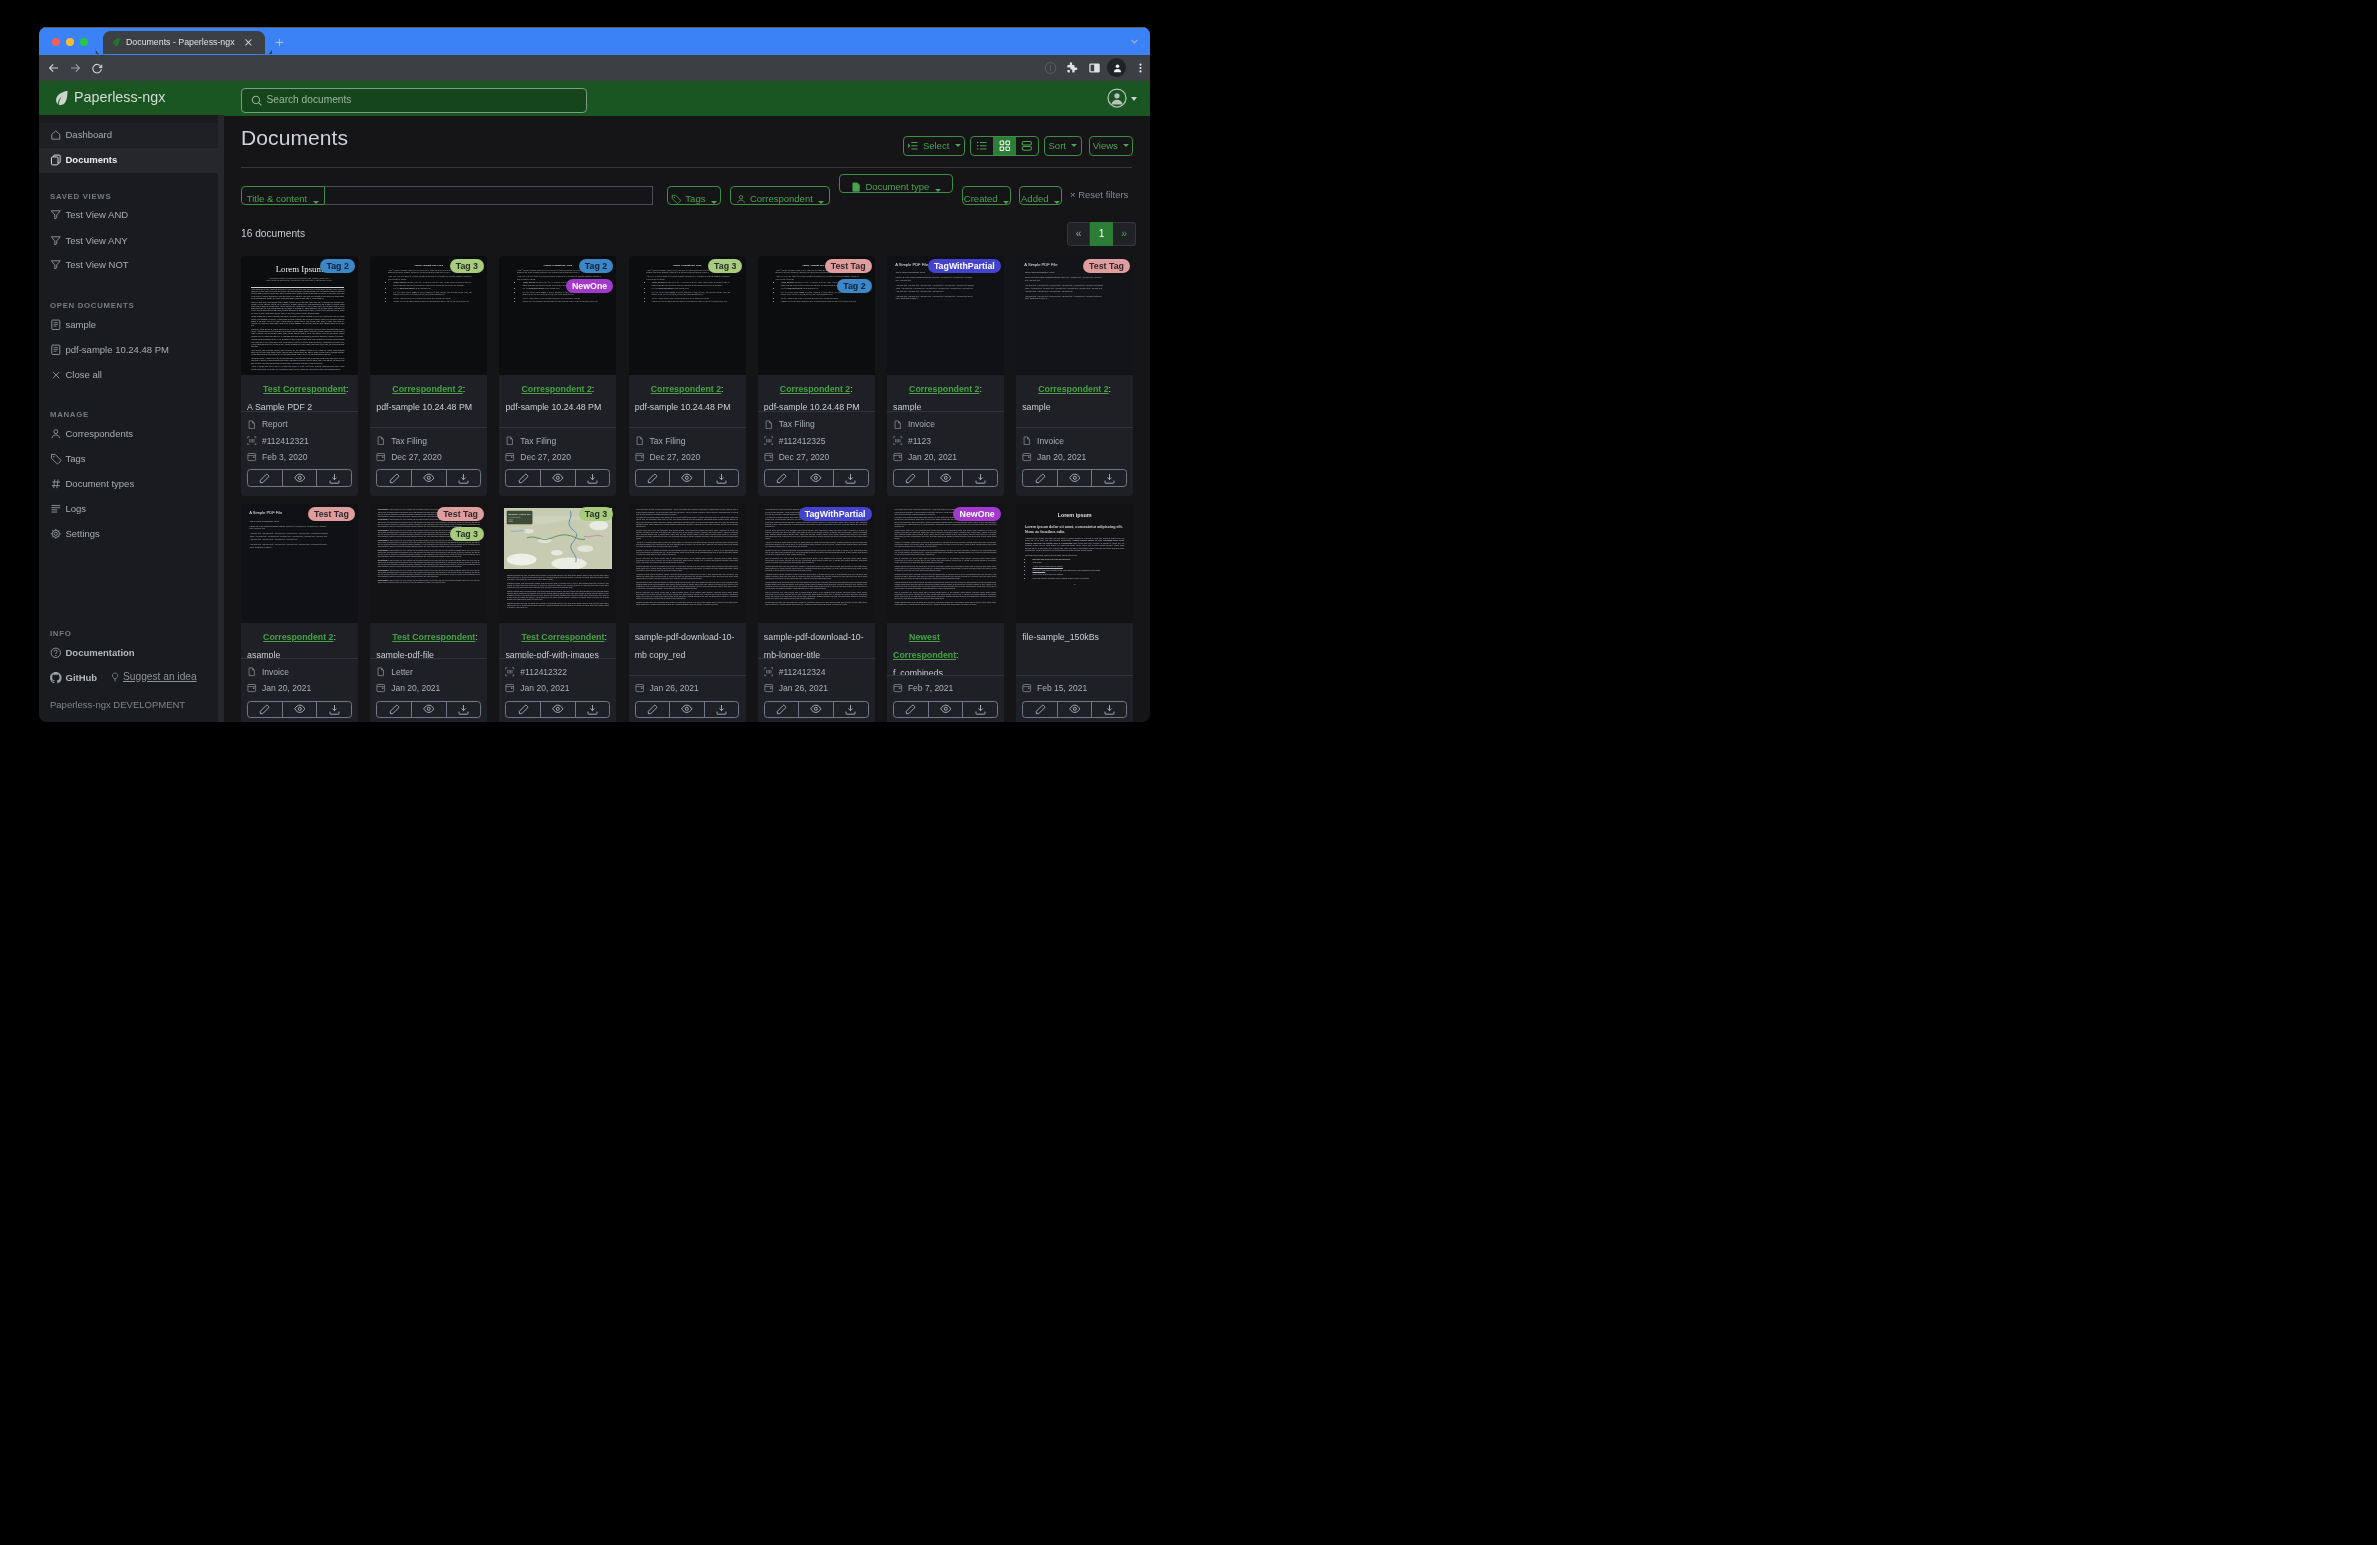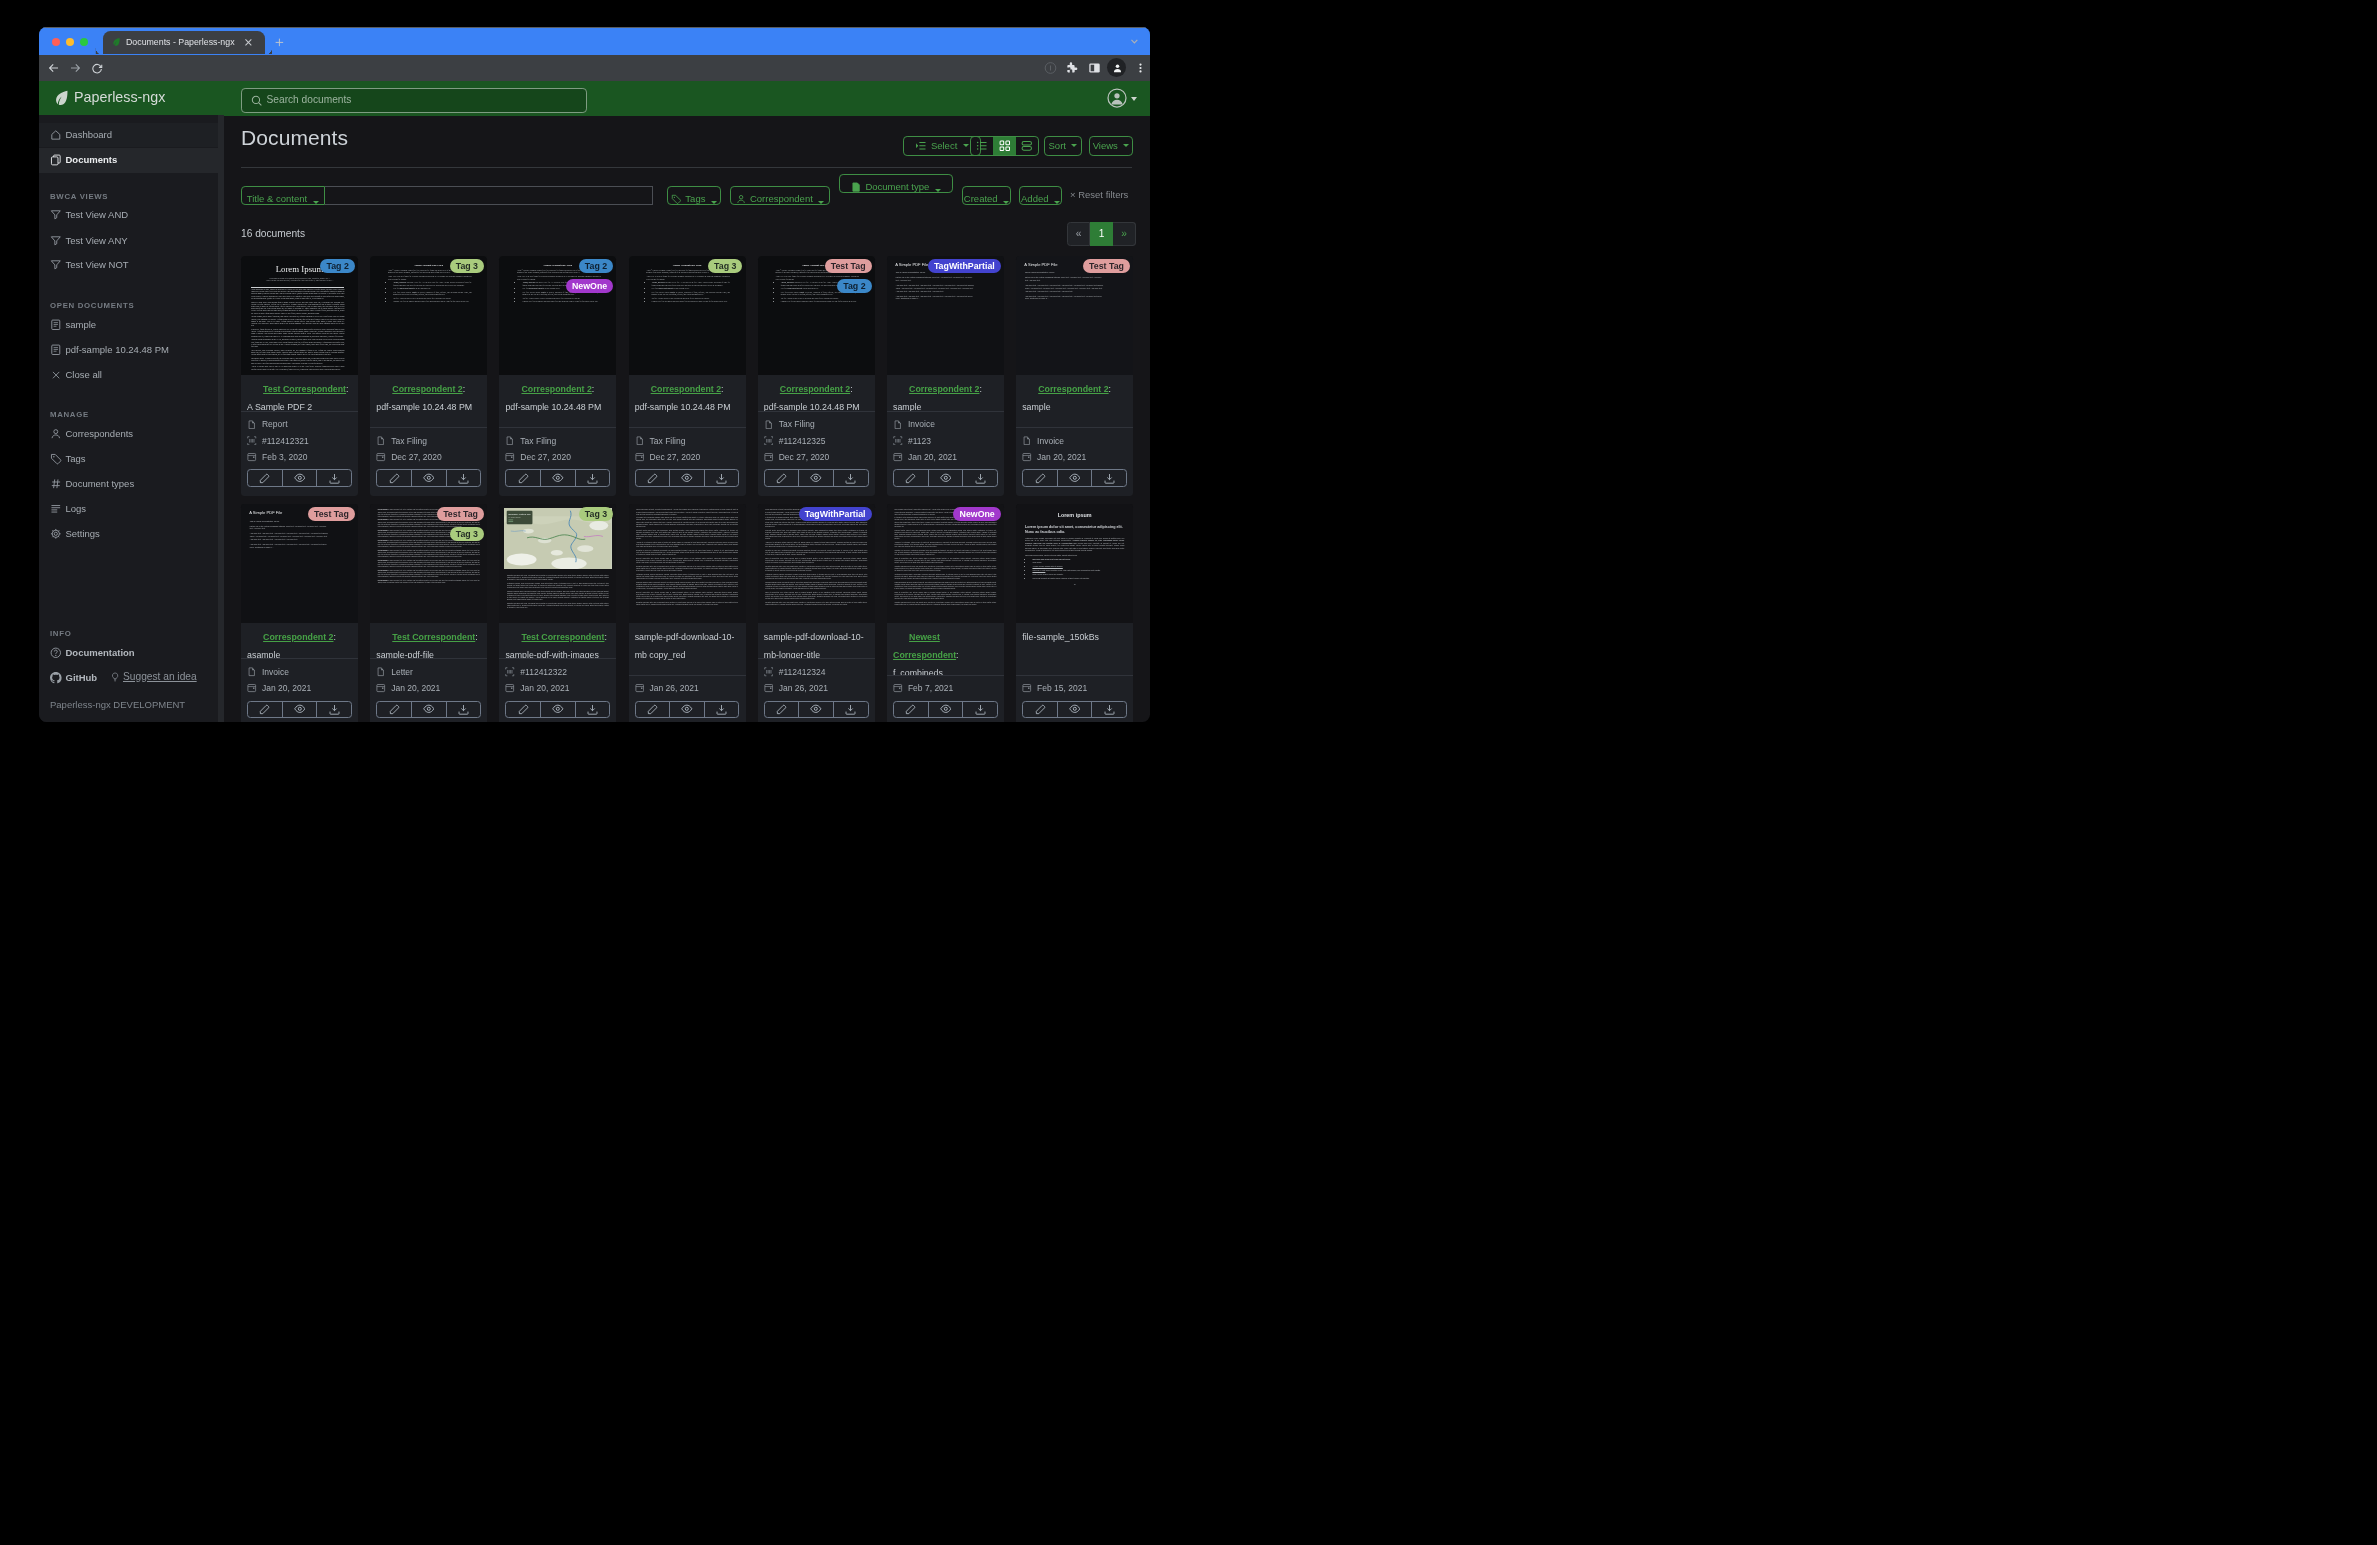--- a/index.html
+++ b/index.html
@@ -180,21 +180,21 @@
           </svg>
         <div class="lb">Dashboard</div>
       </div>
       <div class="sitem" style="top:33px;color:#eceef0;font-weight:bold">
         <svg class="ic" viewBox="0 0 16 16">
             <rect x="2" y="4" width="9" height="11" rx="1.5" stroke="#e3e5e8" stroke-width="1.3" fill="none"></rect>
             <path d="M5 4 V2.8 A1.3 1.3 0 0 1 6.3 1.5 H12.7 A1.3 1.3 0 0 1 14 2.8 V11.2 A1.3 1.3 0 0 1 12.7 12.5 H11" stroke="#e3e5e8" stroke-width="1.3" fill="none"></path>
           </svg>
         <div class="lb">Documents</div>
       </div>
-      <div class="shead" style="top:77px">BWCA VIEWS</div>
+      <div class="shead" style="top:77px">SAVED VIEWS</div>
       <div class="sitem" style="top:88px">
         <svg class="ic" viewBox="0 0 16 16">
             <path d="M1.8 2.5 h12.4 l-4.9 5.6 v3.9 l-2.6 1.5 v-5.4 z" stroke="#8f959c" stroke-width="1.3" fill="none" stroke-linejoin="round"></path>
           </svg>
         <div class="lb">Test View AND</div>
       </div>
       <div class="sitem" style="top:114px">
         <svg class="ic" viewBox="0 0 16 16">
             <path d="M1.8 2.5 h12.4 l-4.9 5.6 v3.9 l-2.6 1.5 v-5.4 z" stroke="#8f959c" stroke-width="1.3" fill="none" stroke-linejoin="round"></path>
           </svg>
@@ -280,21 +280,21 @@
             <path d="M8 1.5 a4.2 4.2 0 0 1 2.6 7.5 c-.5.4-.8 1-.8 1.6 H6.2 c0-.6-.3-1.2-.8-1.6 A4.2 4.2 0 0 1 8 1.5z" stroke="#878d94" stroke-width="1.2" fill="none"></path>
             <path d="M6.4 12.3 h3.2 M6.9 14 h2.2" stroke="#878d94" stroke-width="1.1"></path>
           </svg>
         <div style="position:absolute;left:84px;top:5.4px;font-weight:normal;color:#8c9299;text-decoration:underline;font-size:10.2px">Suggest an idea</div>
       </div>
       <div style="position:absolute;left:11px;top:584px;font-size:9.5px;color:#7e848b">Paperless-ngx DEVELOPMENT</div>
     </div>
     <div class="content">
       <div class="h1">Documents</div>
       <div class="hdivider"></div>
-      <div class="gbtn" style="left:679px;top:21px;width:78px">
+      <div class="gbtn" style="left:679px;top:21px;width:62px">
         <svg width="11.6" height="11.6" viewBox="0 0 16 16">
             <path d="M6 3.5 h8.5 M6 8 h8.5 M6 12.5 h8.5 M1.5 8 h2.5" stroke="#4aa34e" stroke-width="1.4" fill="none"></path>
             <path d="M1.5 4.5 l2.7 3.5 -2.7 3.5z" fill="#4aa34e"></path>
           </svg>
         Select<span class="caret"></span>
       </div>
       <div style="position:absolute;left:746px;top:21px;width:69px;height:20.4px;border:0.7px solid #3e8e44;border-radius:4.1px;display:flex">
         <div style="flex:1;display:flex;align-items:center;justify-content:center">
           <svg width="11.6" height="11.6" viewBox="0 0 16 16">
               <path d="M5.5 3.5 h9 M5.5 8 h9 M5.5 12.5 h9" stroke="#4aa34e" stroke-width="1.4"></path>

